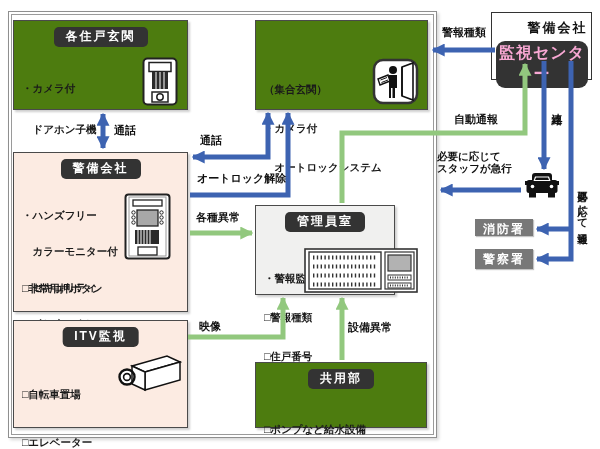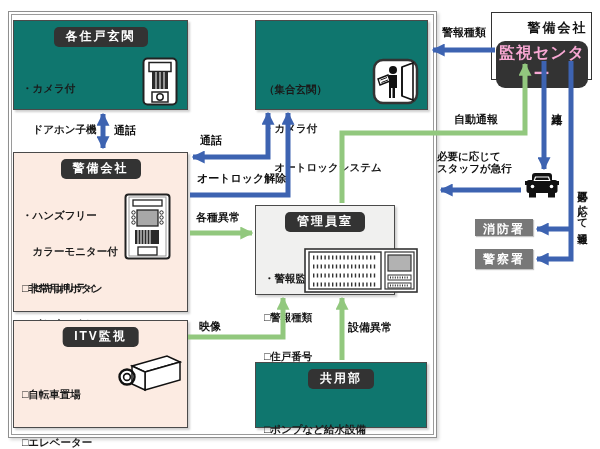--- a/index.html
+++ b/index.html
@@ -1,21 +1,21 @@
 <!DOCTYPE html>
 <html><head>
 <meta charset="utf-8">
 <style>
   html,body{margin:0;padding:0;background:#fff;}
   #stage{position:relative;width:600px;height:449px;background:#fff;overflow:hidden;
          font-family:"Liberation Sans","DejaVu Sans",sans-serif;}
   .frame{position:absolute;border:1px solid #8f8f8f;box-shadow:2px 2px 3px #d8d8d8;}
   .frame-inner{position:absolute;inset:2px;border:1px solid #9a9a9a;}
   .box{position:absolute;border:1px solid #4a4a4a;box-shadow:2px 2px 2px rgba(60,60,60,.25);box-sizing:border-box;}
-  .bg-cream{background:#0f766e;}
+  .bg-cream{background:#4d7c0f;}
   .bg-pink{background:#fcebe2;}
   .bg-gray{background:#f0f0ef;}
   .bg-white{background:#ffffff;padding-left:16px;}
   .pill{position:absolute;left:50%;transform:translateX(-50%);top:6px;background:#333333;color:#ffffff;
         font-size:12px;font-weight:bold;letter-spacing:2px;padding:1px 12px 2px;border-radius:5px;white-space:nowrap;}
   .pill2{position:absolute;background:#333333;color:#f9a8d4;font-size:16px;font-weight:bold;letter-spacing:1px;
          text-align:center;border-radius:9px;padding:2px 0 3px;}
   .items{position:absolute;color:#1a1a1a;font-size:10.5px;font-weight:bold;white-space:pre;}
   .item{position:relative;}
   .agency{position:absolute;background:#787878;color:#ffffff;font-size:12px;font-weight:bold;letter-spacing:2px;

